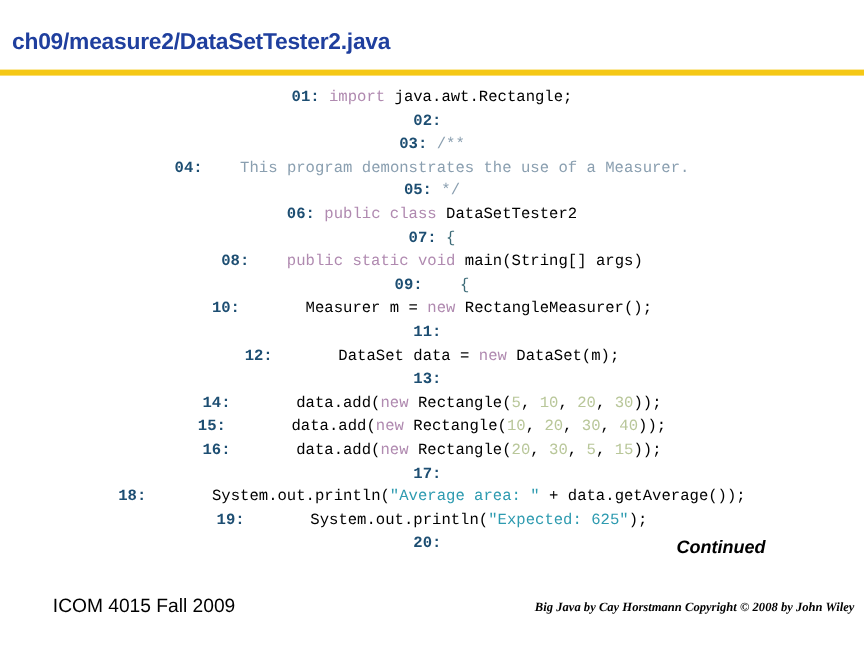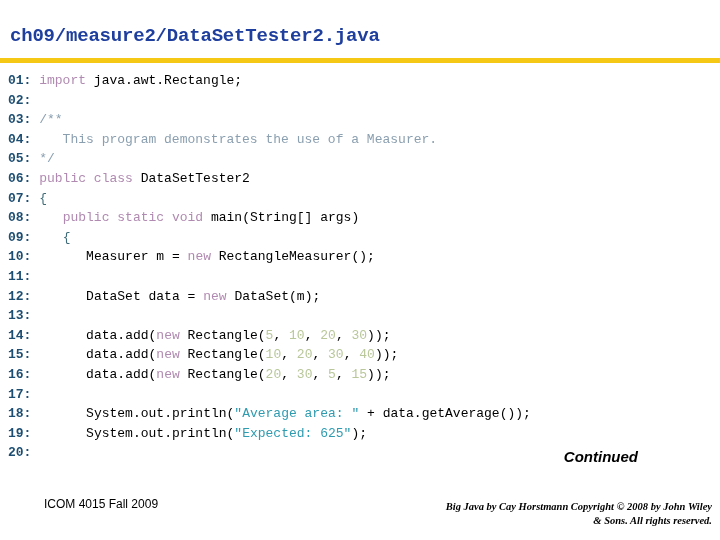--- a/index.html
+++ b/index.html
@@ -13,21 +13,21 @@
     position: relative;
     overflow: hidden;
     font-family: "Liberation Sans", sans-serif;
   }
 
   
   #slide-title {
     position: absolute;
     left: 10px;
     top: 25px;
-    font-family: Liberation Mono, monospace;
+    font-family: Liberation Sans, sans-serif;
     font-size: 19px;
     font-weight: bold;
     color: #1f3f9e;
     letter-spacing: -0.2px;
     white-space: nowrap;
   }
 
   #title-rule {
     position: absolute;
     left: 0;
@@ -44,20 +44,21 @@
     top: 71px;
     width: 704px;
     font-family: "Liberation Mono", "DejaVu Sans Mono", monospace;
     font-size: 13px;
     line-height: 19.6px;
     white-space: pre;
   }
   .code-line {
     white-space: pre;
     height: 19.6px;
+    text-align: center;
   }
   .ln {
     color: #1d4e72;
     font-weight: bold;
   }
   .kw   { color: #b08ab0; }
   .id   { color: #000000; }
   .cmt  { color: #8a9fb0; }
   .str  { color: #2e9bb0; }
   .num  { color: #b9c79a; }
@@ -73,21 +74,21 @@
     font-weight: bold;
     font-style: italic;
     color: #000000;
     white-space: nowrap;
   }
   #footer-left {
     position: absolute;
     left: 44px;
     top: 497px;
     font-family: "Liberation Sans", sans-serif;
-    font-size: 12px;
+    font-size: 16px;
     color: #000000;
     white-space: nowrap;
   }
   #footer-right {
     position: absolute;
     right: 8px;
     top: 500px;
     width: 340px;
     text-align: right;
     font-family: Liberation Serif, serif;
@@ -106,14 +107,13 @@
 <div id="title-rule"></div>
 
 <div id="code-listing"><div class="code-line"><span class="ln">01:</span><span class="code-text"> <span class="kw">import</span><span class="id"> </span><span class="id">java</span><span class="id">.</span><span class="id">awt</span><span class="id">.</span><span class="id">Rectangle</span><span class="id">;</span></span></div><div class="code-line"><span class="ln">02:</span><span class="code-text"> </span></div><div class="code-line"><span class="ln">03:</span><span class="code-text"> <span class="cmt">/**</span></span></div><div class="code-line"><span class="ln">04:</span><span class="code-text"> <span class="cmt">   This program demonstrates the use of a Measurer.</span></span></div><div class="code-line"><span class="ln">05:</span><span class="code-text"> <span class="cmt">*/</span></span></div><div class="code-line"><span class="ln">06:</span><span class="code-text"> <span class="kw">public</span><span class="id"> </span><span class="kw">class</span><span class="id"> </span><span class="id">DataSetTester2</span></span></div><div class="code-line"><span class="ln">07:</span><span class="code-text"> <span class="brc">{</span></span></div><div class="code-line"><span class="ln">08:</span><span class="code-text"> <span class="id"> </span><span class="id"> </span><span class="id"> </span><span class="kw">public</span><span class="id"> </span><span class="kw">static</span><span class="id"> </span><span class="kw">void</span><span class="id"> </span><span class="id">main</span><span class="id">(</span><span class="id">String</span><span class="id">[</span><span class="id">]</span><span class="id"> </span><span class="id">args</span><span class="id">)</span></span></div><div class="code-line"><span class="ln">09:</span><span class="code-text"> <span class="id"> </span><span class="id"> </span><span class="id"> </span><span class="brc">{</span></span></div><div class="code-line"><span class="ln">10:</span><span class="code-text"> <span class="id"> </span><span class="id"> </span><span class="id"> </span><span class="id"> </span><span class="id"> </span><span class="id"> </span><span class="id">Measurer</span><span class="id"> </span><span class="id">m</span><span class="id"> </span><span class="id">=</span><span class="id"> </span><span class="kw">new</span><span class="id"> </span><span class="id">RectangleMeasurer</span><span class="id">(</span><span class="id">)</span><span class="id">;</span></span></div><div class="code-line"><span class="ln">11:</span><span class="code-text"> </span></div><div class="code-line"><span class="ln">12:</span><span class="code-text"> <span class="id"> </span><span class="id"> </span><span class="id"> </span><span class="id"> </span><span class="id"> </span><span class="id"> </span><span class="id">DataSet</span><span class="id"> </span><span class="id">data</span><span class="id"> </span><span class="id">=</span><span class="id"> </span><span class="kw">new</span><span class="id"> </span><span class="id">DataSet</span><span class="id">(</span><span class="id">m</span><span class="id">)</span><span class="id">;</span></span></div><div class="code-line"><span class="ln">13:</span><span class="code-text"> </span></div><div class="code-line"><span class="ln">14:</span><span class="code-text"> <span class="id"> </span><span class="id"> </span><span class="id"> </span><span class="id"> </span><span class="id"> </span><span class="id"> </span><span class="id">data</span><span class="id">.</span><span class="id">add</span><span class="id">(</span><span class="kw">new</span><span class="id"> </span><span class="id">Rectangle</span><span class="id">(</span><span class="num">5</span><span class="id">,</span><span class="id"> </span><span class="num">10</span><span class="id">,</span><span class="id"> </span><span class="num">20</span><span class="id">,</span><span class="id"> </span><span class="num">30</span><span class="id">)</span><span class="id">)</span><span class="id">;</span></span></div><div class="code-line"><span class="ln">15:</span><span class="code-text"> <span class="id"> </span><span class="id"> </span><span class="id"> </span><span class="id"> </span><span class="id"> </span><span class="id"> </span><span class="id">data</span><span class="id">.</span><span class="id">add</span><span class="id">(</span><span class="kw">new</span><span class="id"> </span><span class="id">Rectangle</span><span class="id">(</span><span class="num">10</span><span class="id">,</span><span class="id"> </span><span class="num">20</span><span class="id">,</span><span class="id"> </span><span class="num">30</span><span class="id">,</span><span class="id"> </span><span class="num">40</span><span class="id">)</span><span class="id">)</span><span class="id">;</span></span></div><div class="code-line"><span class="ln">16:</span><span class="code-text"> <span class="id"> </span><span class="id"> </span><span class="id"> </span><span class="id"> </span><span class="id"> </span><span class="id"> </span><span class="id">data</span><span class="id">.</span><span class="id">add</span><span class="id">(</span><span class="kw">new</span><span class="id"> </span><span class="id">Rectangle</span><span class="id">(</span><span class="num">20</span><span class="id">,</span><span class="id"> </span><span class="num">30</span><span class="id">,</span><span class="id"> </span><span class="num">5</span><span class="id">,</span><span class="id"> </span><span class="num">15</span><span class="id">)</span><span class="id">)</span><span class="id">;</span></span></div><div class="code-line"><span class="ln">17:</span><span class="code-text"> </span></div><div class="code-line"><span class="ln">18:</span><span class="code-text"> <span class="id"> </span><span class="id"> </span><span class="id"> </span><span class="id"> </span><span class="id"> </span><span class="id"> </span><span class="id">System</span><span class="id">.</span><span class="id">out</span><span class="id">.</span><span class="id">println</span><span class="id">(</span><span class="str">"Average area: "</span><span class="id"> </span><span class="id">+</span><span class="id"> </span><span class="id">data</span><span class="id">.</span><span class="id">getAverage</span><span class="id">(</span><span class="id">)</span><span class="id">)</span><span class="id">;</span></span></div><div class="code-line"><span class="ln">19:</span><span class="code-text"> <span class="id"> </span><span class="id"> </span><span class="id"> </span><span class="id"> </span><span class="id"> </span><span class="id"> </span><span class="id">System</span><span class="id">.</span><span class="id">out</span><span class="id">.</span><span class="id">println</span><span class="id">(</span><span class="str">"Expected: 625"</span><span class="id">)</span><span class="id">;</span></span></div><div class="code-line"><span class="ln">20:</span><span class="code-text"> </span></div></div>
 
 <div id="continued-label">Continued</div>
 
 <div id="footer-left">ICOM 4015 Fall 2009</div>
 
 <div id="footer-right">
   <div>Big Java by Cay Horstmann Copyright © 2008 by John Wiley</div>
-  <div>&amp; Sons.  All rights reserved.</div>
 </div>
 
 </body></html>

